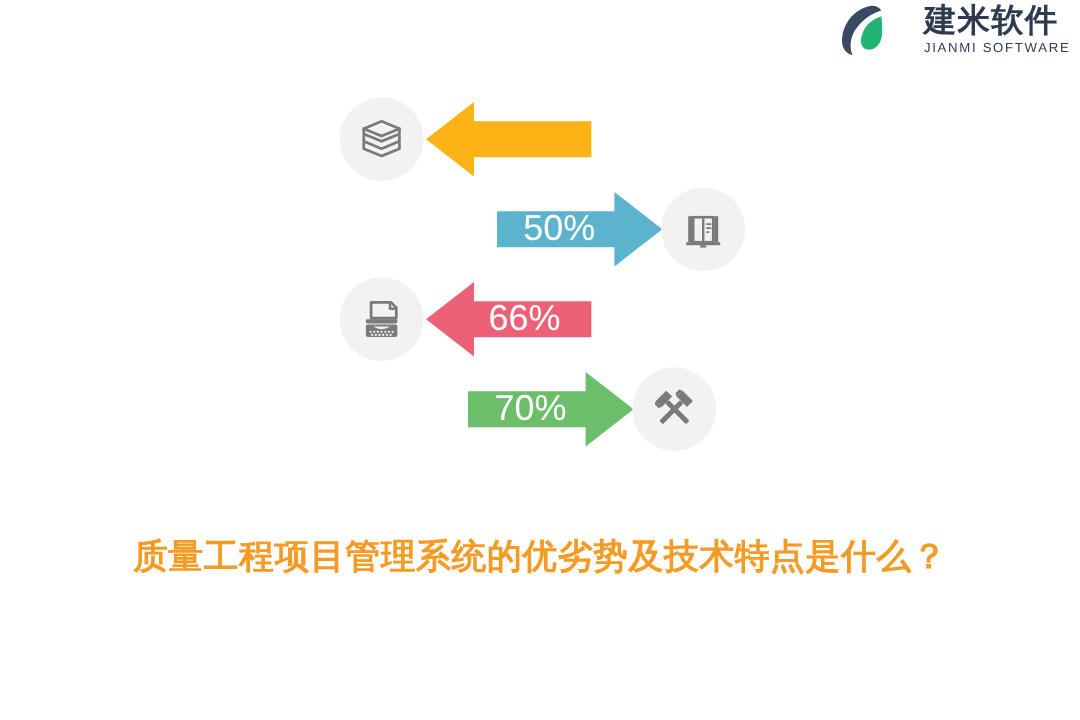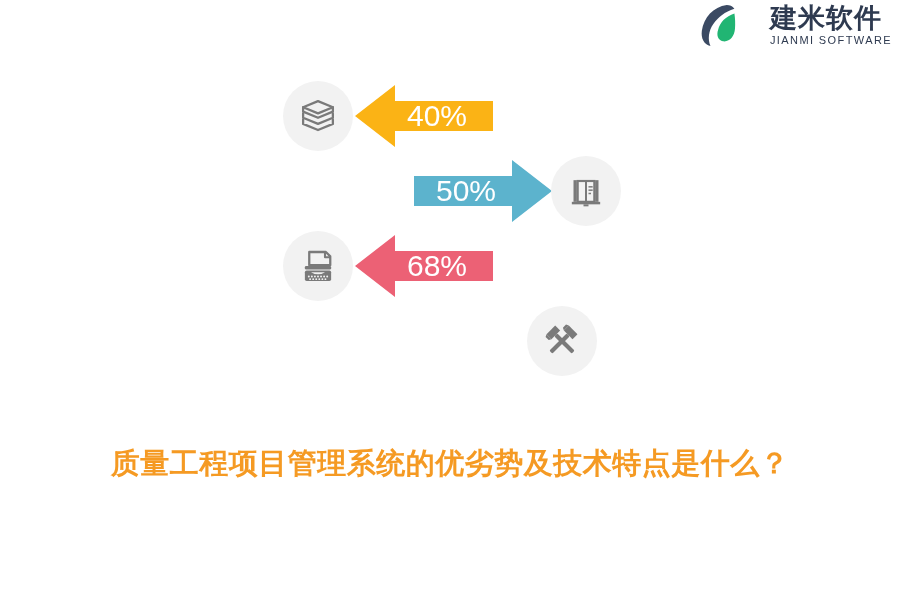--- a/index.html
+++ b/index.html
@@ -156,21 +156,20 @@
           <path d="M7 14 L7 19 L24 26 L41 19 L41 14"></path>
           <path d="M7 21 L7 26 L24 33 L41 26 L41 21"></path>
           <path d="M7 28 L7 33 L24 40 L41 33 L41 28"></path>
         </g>
       </svg>
     </div>
     <div class="arrow to-left">
       <svg viewBox="0 0 138 62" preserveAspectRatio="none" aria-hidden="true">
         <polygon points="0,31 40,0 40,16 138,16 138,46 40,46 40,62" fill="#fbb315"></polygon>
       </svg>
-      <span class="arrow-label">40%</span>
     </div>
   </div>
 
   <div class="row row-2">
     <div class="arrow to-right">
       <svg viewBox="0 0 138 62" preserveAspectRatio="none" aria-hidden="true">
         <polygon points="0,16 98,16 98,0 138,31 98,62 98,46 0,46" fill="#5cb3cd"></polygon>
       </svg>
       <span class="arrow-label">50%</span>
     </div>
@@ -211,25 +210,31 @@
             <circle cx="25.5" cy="39" r="1.1"></circle>
           <circle cx="29" cy="39" r="1.1"></circle>
             <circle cx="32.5" cy="39" r="1.1"></circle>
         </g>
       </svg>
     </div>
     <div class="arrow to-left">
       <svg viewBox="0 0 138 62" preserveAspectRatio="none" aria-hidden="true">
         <polygon points="0,31 40,0 40,16 138,16 138,46 40,46 40,62" fill="#ec6175"></polygon>
       </svg>
-      <span class="arrow-label">68%</span>
+      <span class="arrow-label">66%</span>
     </div>
   </div>
 
   <div class="row row-4">
+    <div class="arrow to-right">
+      <svg viewBox="0 0 138 62" preserveAspectRatio="none" aria-hidden="true">
+        <polygon points="0,16 98,16 98,0 138,31 98,62 98,46 0,46" fill="#6cbe6a"></polygon>
+      </svg>
+      <span class="arrow-label">70%</span>
+    </div>
     <div class="icon-bubble right">
       <svg viewBox="0 0 48 48" width="42" height="42" aria-hidden="true">
         <g fill="#7a7a7a">
           <g transform="rotate(45 24 24)">
             <path d="M17 6 L31 6 L31 14 L17 14 Z"></path>
             <path d="M14 7.5 L17 6 L17 14 L14 12.5 Z"></path>
             <rect x="21.6" y="14" width="4.8" height="28" rx="1.4"></rect>
           </g>
           <g transform="rotate(-45 24 24)">
             <path d="M17 6 L31 6 L31 14 L17 14 Z"></path>

